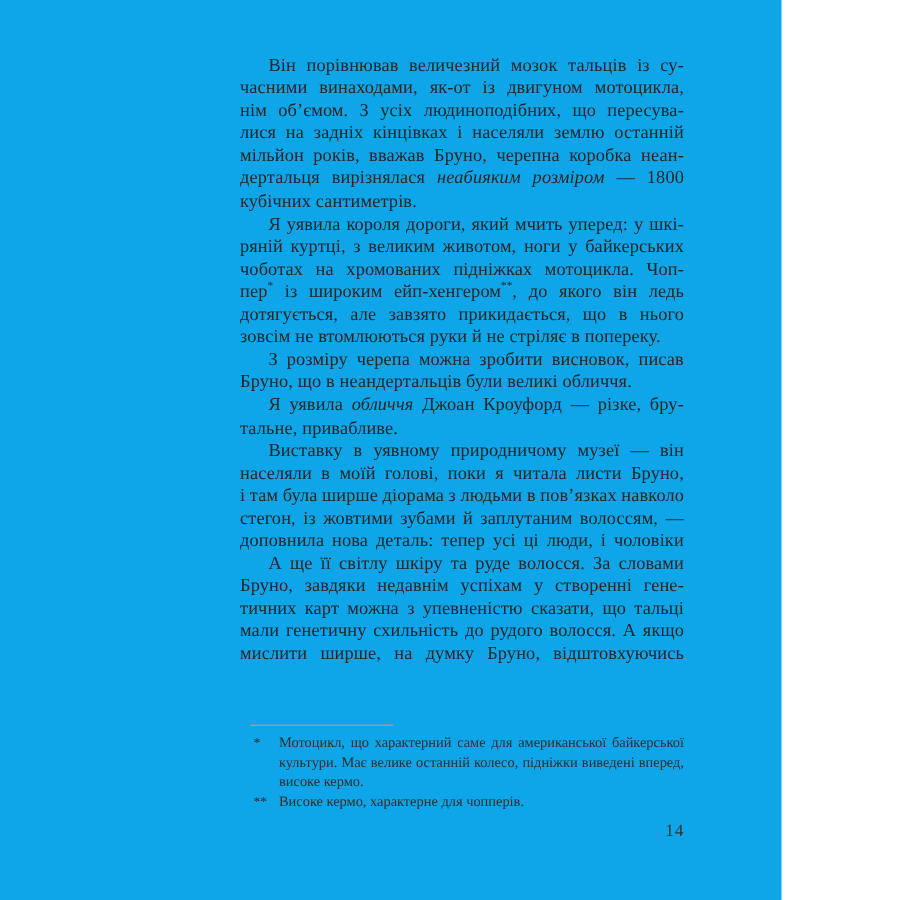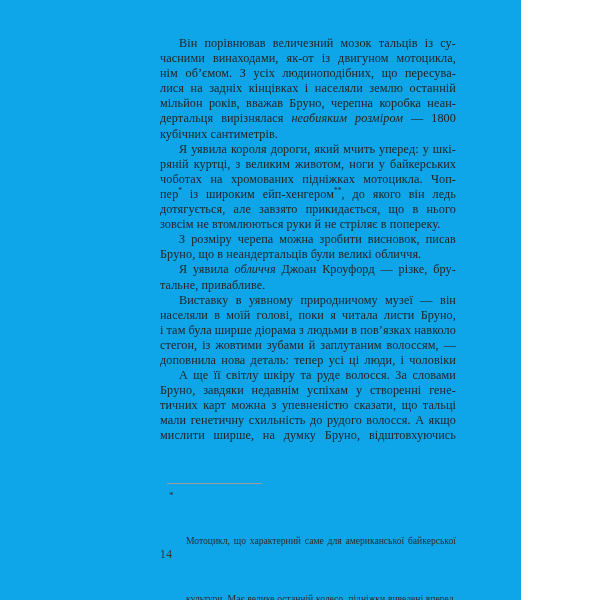--- a/index.html
+++ b/index.html
@@ -28,24 +28,24 @@
   #fn-sep{
     position:absolute;left:167px;top:483px;width:95px;height:1px;background:#9c9c9c;
   }
   #footnotes{
     position:absolute;left:160px;top:489px;width:296px;
     font-size:9.6px;line-height:13px;color:#2c2c2c;
   }
   .fn{display:flex;}
   .fn-marker{flex:0 0 26px;box-sizing:border-box;padding-left:9px;font-size:9px;}
   .fn-body{flex:1 1 auto;min-width:0;}
-  .fn .line{height:13px;margin-top:45px;}
+  .fn .line{height:13px;}
   #page-number{
     position:absolute;left:160px;top:548px;width:296px;
-    text-align:left;font-size:11.5px;color:#333333;letter-spacing:0.5px;
+    text-align:right;font-size:11.5px;color:#333333;letter-spacing:0.5px;
   }
 </style>
 </head>
 <body>
 
 <div id="page">
   <div id="body-text">
       <div>
         <div class="line just indent">
           <span class="w"><span>Він</span></span>

